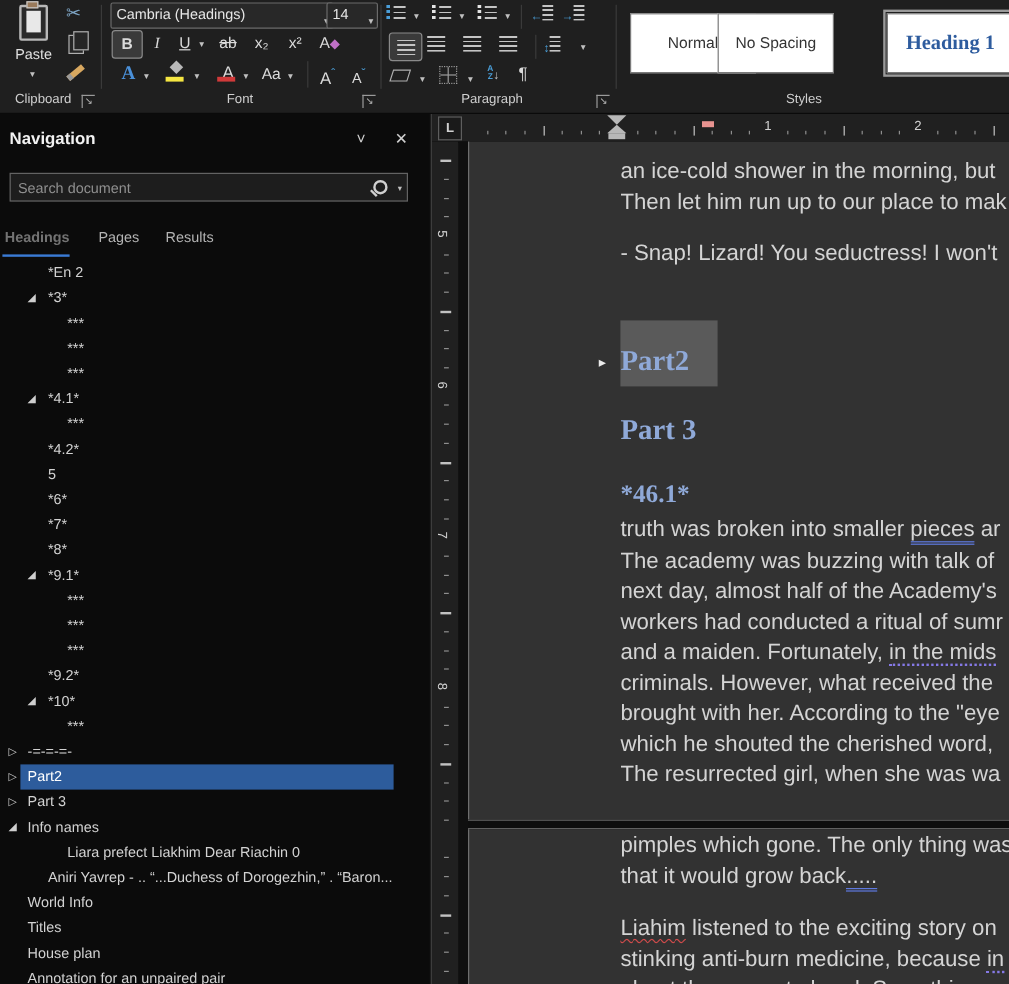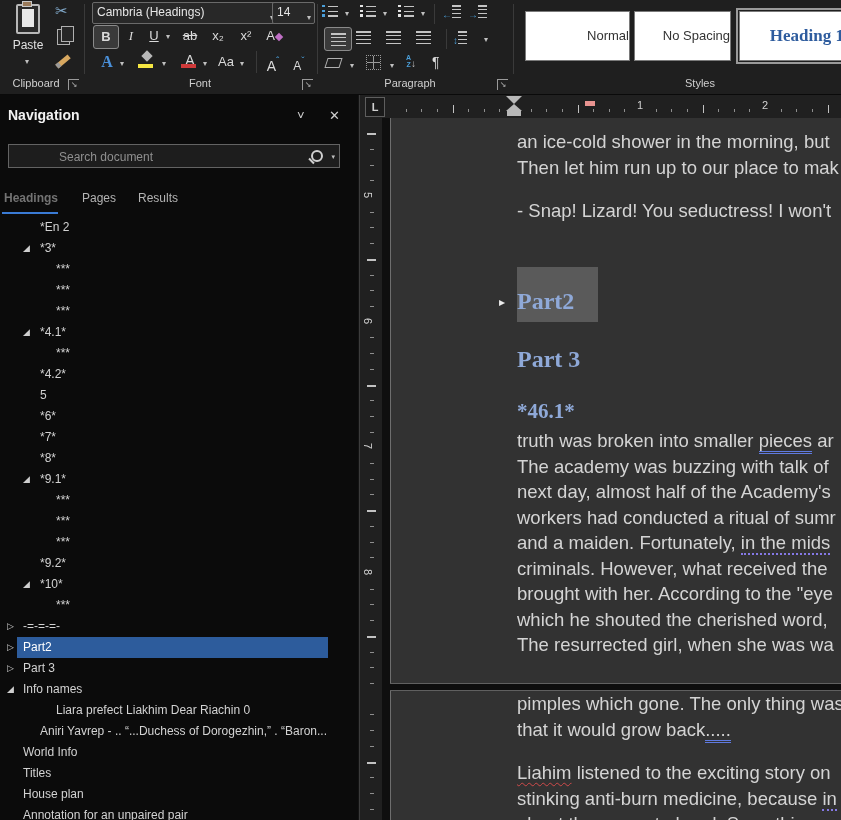--- a/index.html
+++ b/index.html
@@ -49,31 +49,31 @@
      background-size:3px 14px,10px 14px;background-position:0 0,6px 1px;background-repeat:no-repeat;}
   .ic-grid{width:13px;height:13px;border:1px dotted #9a9a9a;background:
      linear-gradient(#9a9a9a,#9a9a9a) 0 6px/13px 1px no-repeat,
      linear-gradient(#9a9a9a,#9a9a9a) 6px 0/1px 13px no-repeat;}
   .ic-bucket{width:13px;height:8px;border:1.5px solid #b0b0b0;transform:skewX(-18deg);margin-top:4px;}
   .arr{font-size:10px;color:#4a9ed8;}
   .sortAZ{font-size:7px;line-height:7px;color:#4a9ed8;font-weight:bold;display:inline-block;text-align:center;}
   .pilc{font-size:14px;color:#dadada;}
 
   
-  .stylecard{position:absolute;top:11px;height:48px;background:#ffffff;border:1px solid #7a7a7a;text-align:right;cursor:pointer;}
+  .stylecard{position:absolute;top:11px;height:48px;background:#ffffff;border:1px solid #7a7a7a;text-align:center;cursor:pointer;}
   .stylecard.selected{outline:2px solid #9a9a9a;outline-offset:1px;}
   .stylecard .sc-normal{font-size:13px;color:#333;line-height:48px;}
   .stylecard .sc-h1{font-family:"Liberation Serif",serif;font-weight:bold;font-size:17px;color:#2e5c9e;line-height:48px;}
 
   
   #navpane{position:absolute;left:0;top:95px;width:358px;height:725px;background:#0b0b0b;overflow:hidden;}
   #navtitle{position:absolute;left:8px;top:12px;font-size:14px;font-weight:bold;color:#f2f2f2;}
   .nav-hdr-ic{position:absolute;top:13px;font-size:13px;color:#d0d0d0;cursor:pointer;}
   #navsearch{position:absolute;left:8px;top:49px;width:332px;height:24px;background:#1d1d1d;border:1px solid#636363;box-sizing:border-box;}
-  #navsearch input{position:absolute;left:4px;top:2px;width:280px;height:18px;background:transparent;border:none;outline:none;color:#7dd3fc;font-size:12px;font-family:"Liberation Sans",sans-serif;margin-left:44px;}
+  #navsearch input{position:absolute;left:4px;top:2px;width:280px;height:18px;background:transparent;border:none;outline:none;color:#7dd3fc;font-size:12px;font-family:"Liberation Sans",sans-serif;}
   #navsearch input::placeholder{color:#8f8f8f;}
   .mag{position:absolute;right:16px;top:5px;width:8px;height:8px;border:2px solid #d0d0d0;border-radius:50%;}
   .mag:after{content:"";position:absolute;left:-5px;top:8px;width:7px;height:2px;background:#d0d0d0;transform:rotate(45deg);}
   .mag-dd{position:absolute;right:4px;top:8px;font-size:7px;color:#c0c0c0;}
   .navtab{position:absolute;top:96px;font-size:12px;color:#b4b4b4;cursor:pointer;}
   .navtab.active{color:#737373;font-weight:bold;}
   #tabline{position:absolute;left:2px;top:117px;width:56px;height:2px;background:#3a7bd5;}
   #navList{position:absolute;left:0;top:122px;width:358px;}
   .nav-row{position:relative;height:21px;line-height:21px;font-size:12px;color:#d2d2d2;cursor:pointer;}
   .nav-row .exp{position:absolute;top:0;font-size:9px;color:#cfcfcf;}
@@ -190,23 +190,23 @@
     <span class="abs dd" style="left:350px;top:61px;">▾</span>
     <span class="miniw" style="left:366px;top:55px;"><span class="ic ic-grid"></span></span>
     <span class="abs dd" style="left:390px;top:61px;">▾</span>
     <span class="miniw" style="left:406px;top:53px;"><span class="sortAZ"><span>A</span><br><span>Z</span></span><span class="arr" style="color:#c4c4c4;">↓</span></span>
     <span class="miniw" style="left:432px;top:53px;"><span class="pilc">¶</span></span>
     <div class="glabel" style="left:350px;width:120px;">Paragraph</div>
     <span class="launcher" style="left:497px;">↘</span>
     <i class="vdiv" style="left:513px;"></i>
 
     <div class="stylecard" style="left:525px;width:103px;"><span class="sc-normal">Normal</span></div>
-    <div class="stylecard" style="left:634px;width:95px;"><span class="sc-normal">No Spacing</span></div>
+    <div class="stylecard" style="left:598px;width:95px;"><span class="sc-normal">No Spacing</span></div>
     <div class="stylecard selected" style="left:739px;width:104px;"><span class="sc-h1">Heading 1</span></div>
-    <div class="glabel" style="left:640px;width:120px;text-align:center;">Styles</div>
+    <div class="glabel" style="left:610px;width:120px;text-align:center;">Styles</div>
   </div>
 
   <div id="navpane">
     <div id="navtitle">Navigation</div>
     <span class="nav-hdr-ic" style="left:297px;">˅</span>
     <span class="nav-hdr-ic" style="left:329px;">✕</span>
     <div id="navsearch">
       <input type="text" placeholder="Search document" style="">
       <span class="mag"></span>
       <span class="mag-dd">▾</span>

